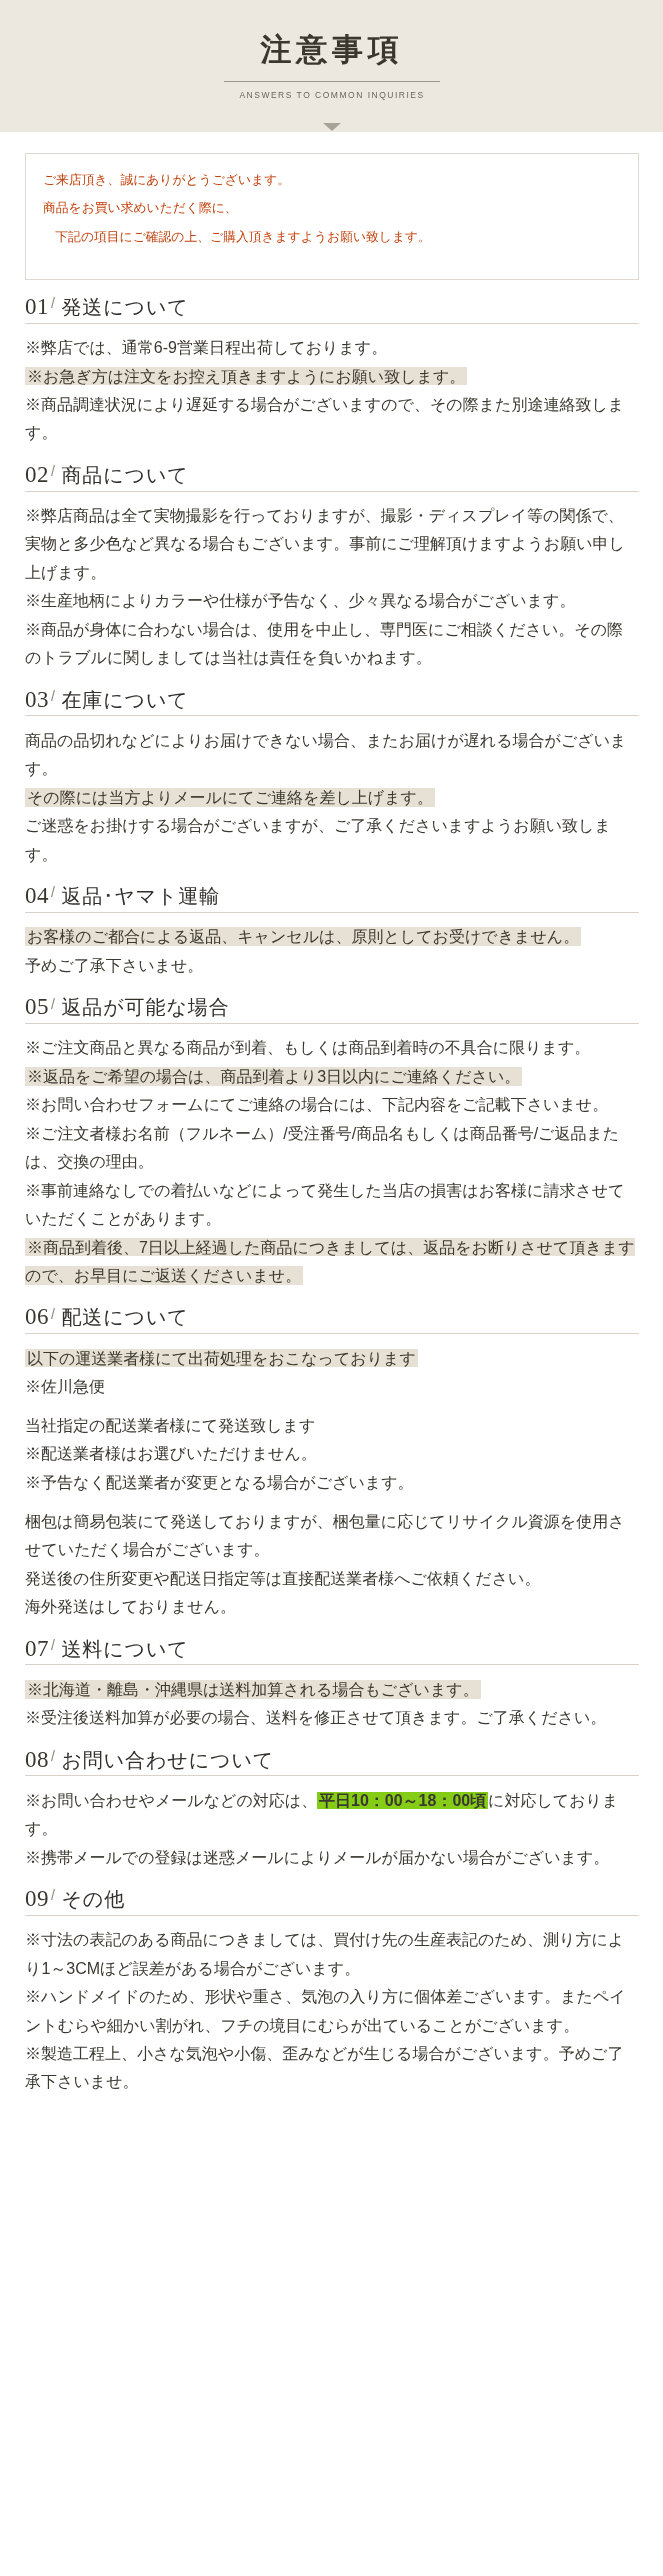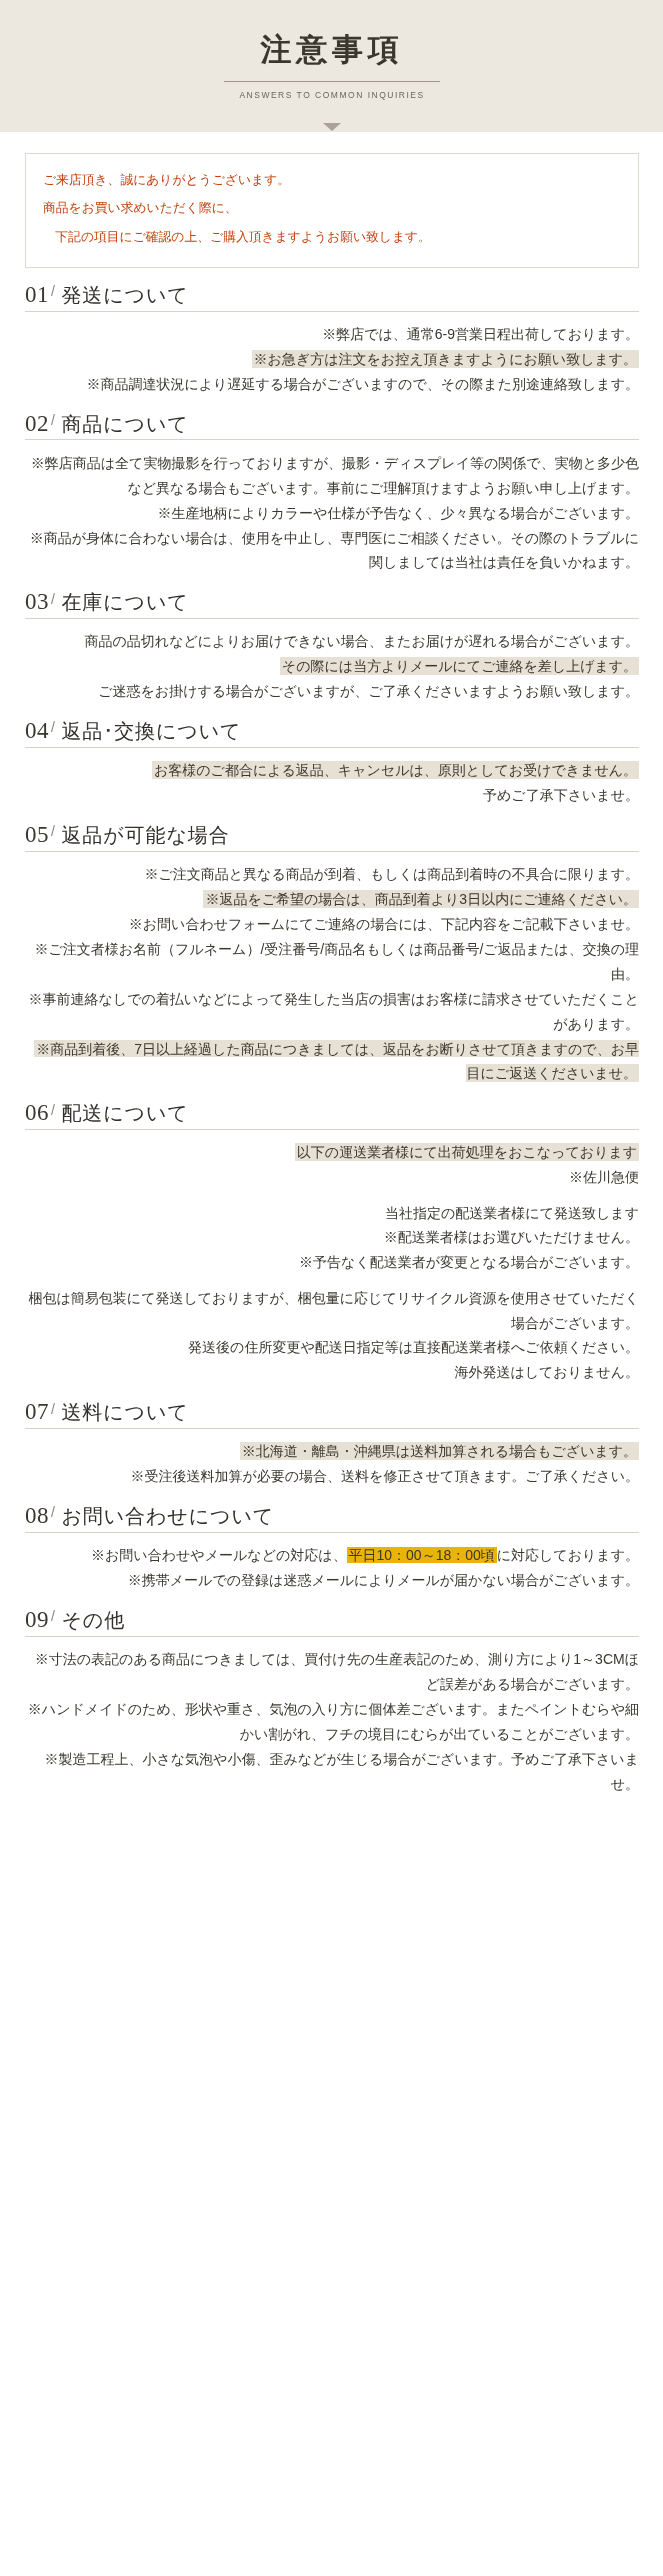--- a/index.html
+++ b/index.html
@@ -63,21 +63,21 @@
     border: 0.9px solid #ded8cf;
     padding: 15px 17px 15px 17px;
     background: #fff;
   }
   .intro p {
     margin: 0 0 5.7px 0;
     font-size: 12.8px;
     line-height: 1.75;
     color: #c2410c;
   }
-  .intro p:last-child { margin-bottom: 4px; }
+  .intro p:last-child { margin-bottom: 16px; }
   .intro .indent { padding-left: 12.3px; }
 
   
   .section {
     margin: 15px 25px 0 25px;
   }
   .sec-head {
     display: flex;
     align-items: baseline;
     border-bottom: 0.9px solid #d8d2c8;
@@ -98,35 +98,35 @@
     position: relative;
     top: -5.7px;
   }
   .sec-title {
     font-size: 20px;
     color: #33302c;
     letter-spacing: 0.9px;
     line-height: 1.1;
   }
   .body-text {
-    font-size: 14px;
+    font-size: 16px;
     line-height: 1.78;
     color: #3b382f;
-    text-align: right;
   }
   .body-text p {
     margin: 0;
   }
   .hl {
     background: #e7e1d5;
     padding: 0.9px 1.9px;
   }
   .hl-inline {
-    background: #eab308;
+    background: #84cc16;
     padding: 0 1.9px;
+    font-weight: bold;
   }
   .gap { height: 10.4px; }
 </style>
 </head>
 <body>
 
 <div class="page">
 
   <div class="header">
     <h1 class="header-title">注意事項</h1>
@@ -175,21 +175,21 @@
         <div class="body-text">
           <p>商品の品切れなどによりお届けできない場合、またお届けが遅れる場合がございます。</p>
           <p><span class="hl">その際には当方よりメールにてご連絡を差し上げます。</span></p>
           <p>ご迷惑をお掛けする場合がございますが、ご了承くださいますようお願い致します。</p>
         </div>
       </div>
       <div class="section">
         <div class="sec-head">
           <span class="sec-num">04</span>
           <span class="sec-slash">/</span>
-          <span class="sec-title">返品･交換について</span>
+          <span class="sec-title">返品･ヤマト運輸</span>
         </div>
         <div class="body-text">
           <p><span class="hl">お客様のご都合による返品、キャンセルは、原則としてお受けできません。</span></p>
           <p>予めご了承下さいませ。</p>
         </div>
       </div>
       <div class="section">
         <div class="sec-head">
           <span class="sec-num">05</span>
           <span class="sec-slash">/</span>

